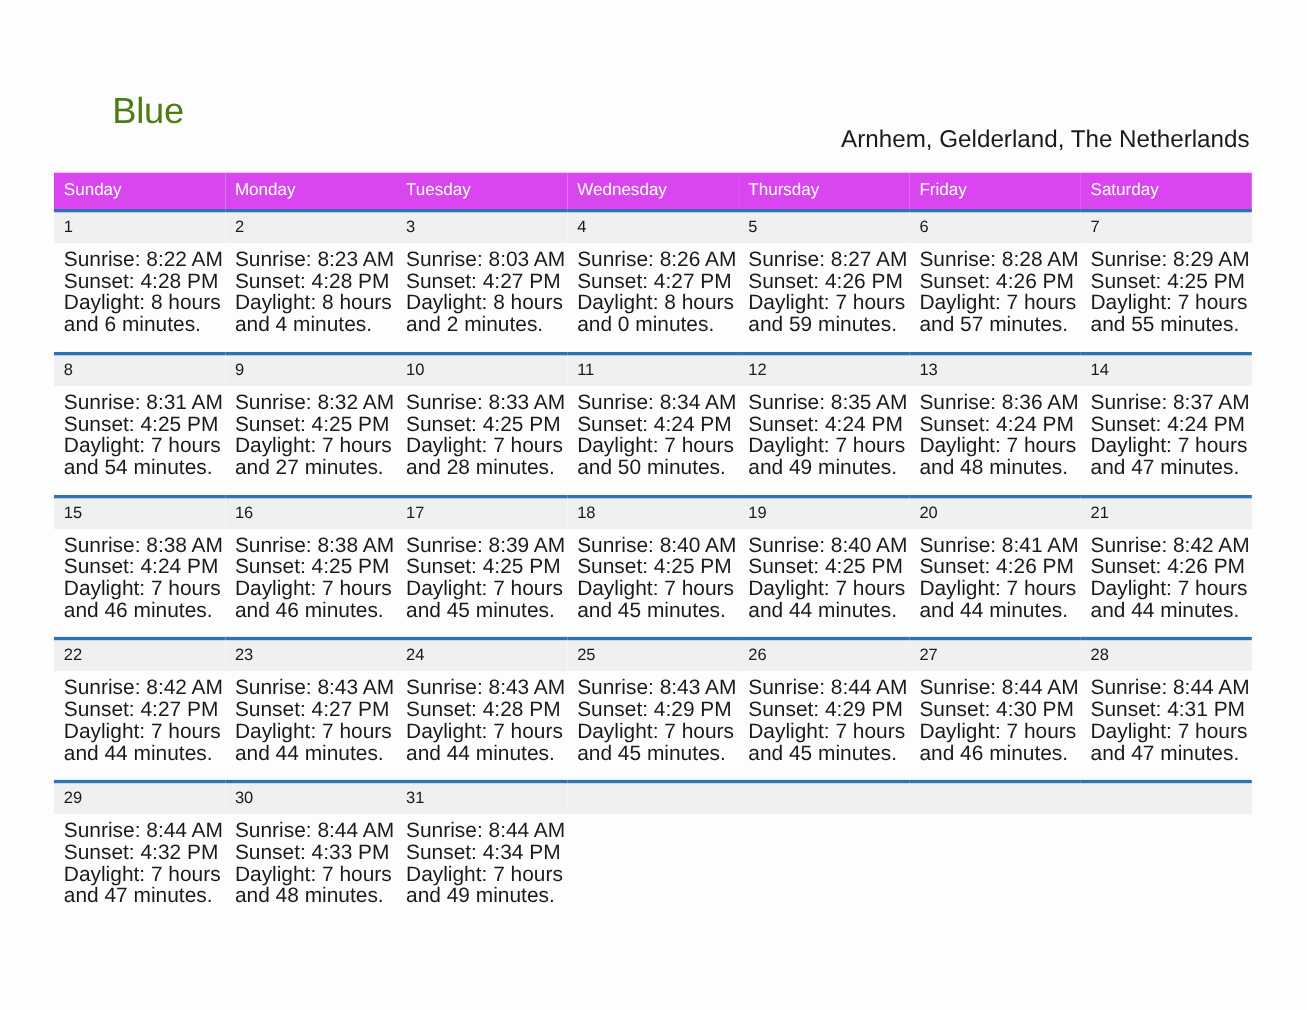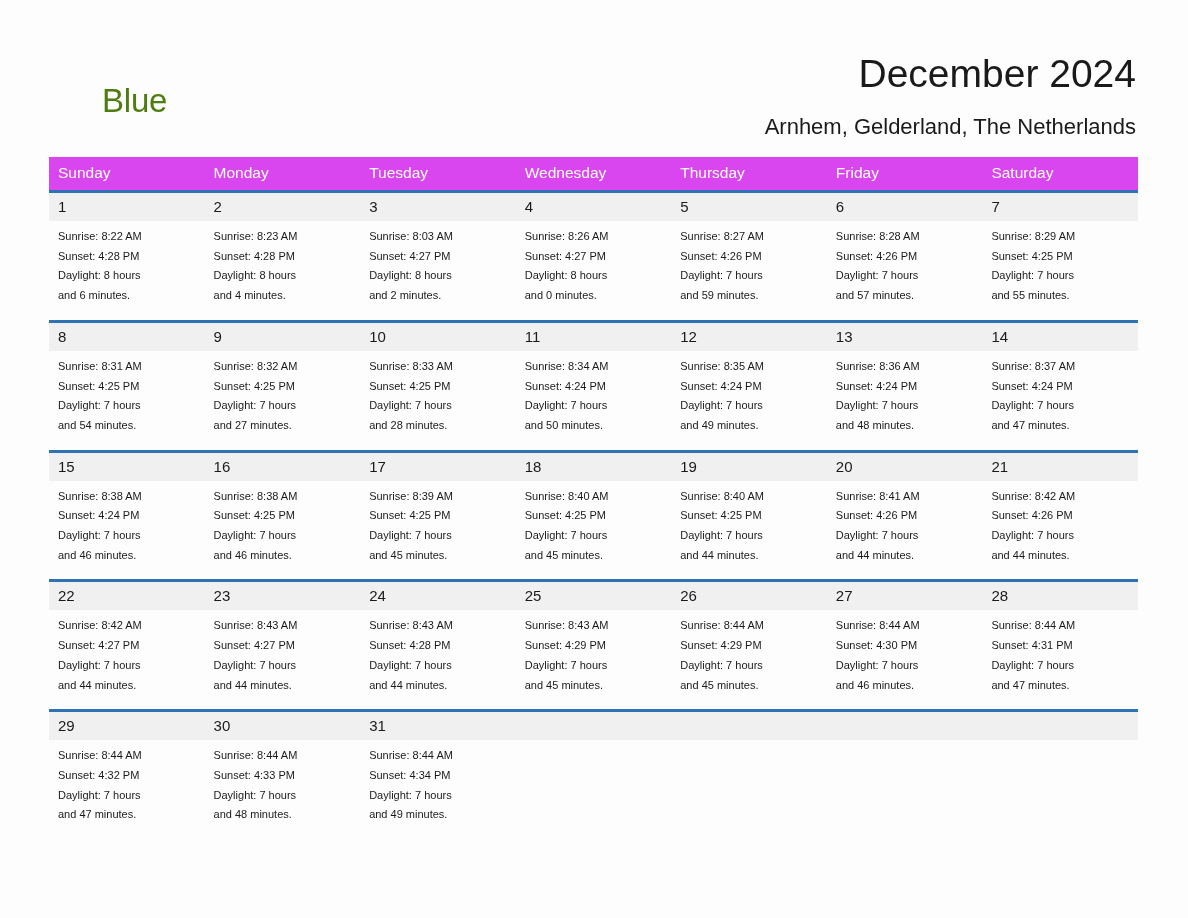--- a/index.html
+++ b/index.html
@@ -123,41 +123,40 @@
     line-height: 17px;
     padding: 5px 0 6px 9px;
     color: #1a1a1a;
     height: 17px;
   }
   .daynum.empty {
     color: transparent;
   }
   .cellinfo {
     padding: 6px 8px 14px 9px;
-    font-size: 11px;
+    font-size: 19px;
     line-height: 19.7px;
     color: #1a1a1a;
     min-height: 88px;
     box-sizing: border-box;
   }
   .cellinfo div { white-space: nowrap; }
   .cellinfo.empty { min-height: 0; padding: 0; height: 0; }
 </style>
 </head>
 <body>
 
 <div class="page">
 
   <div class="header">
 
     <div class="brand">
       <div class="brand-blue">Blue</div>
     </div>
 
-    <div class="title">December 2024</div>
     <div class="subtitle">Arnhem, Gelderland, The Netherlands</div>
   </div>
 
   <table class="calendar">
     <colgroup>
       <col>
         <col>
         <col>
         <col>
         <col>

